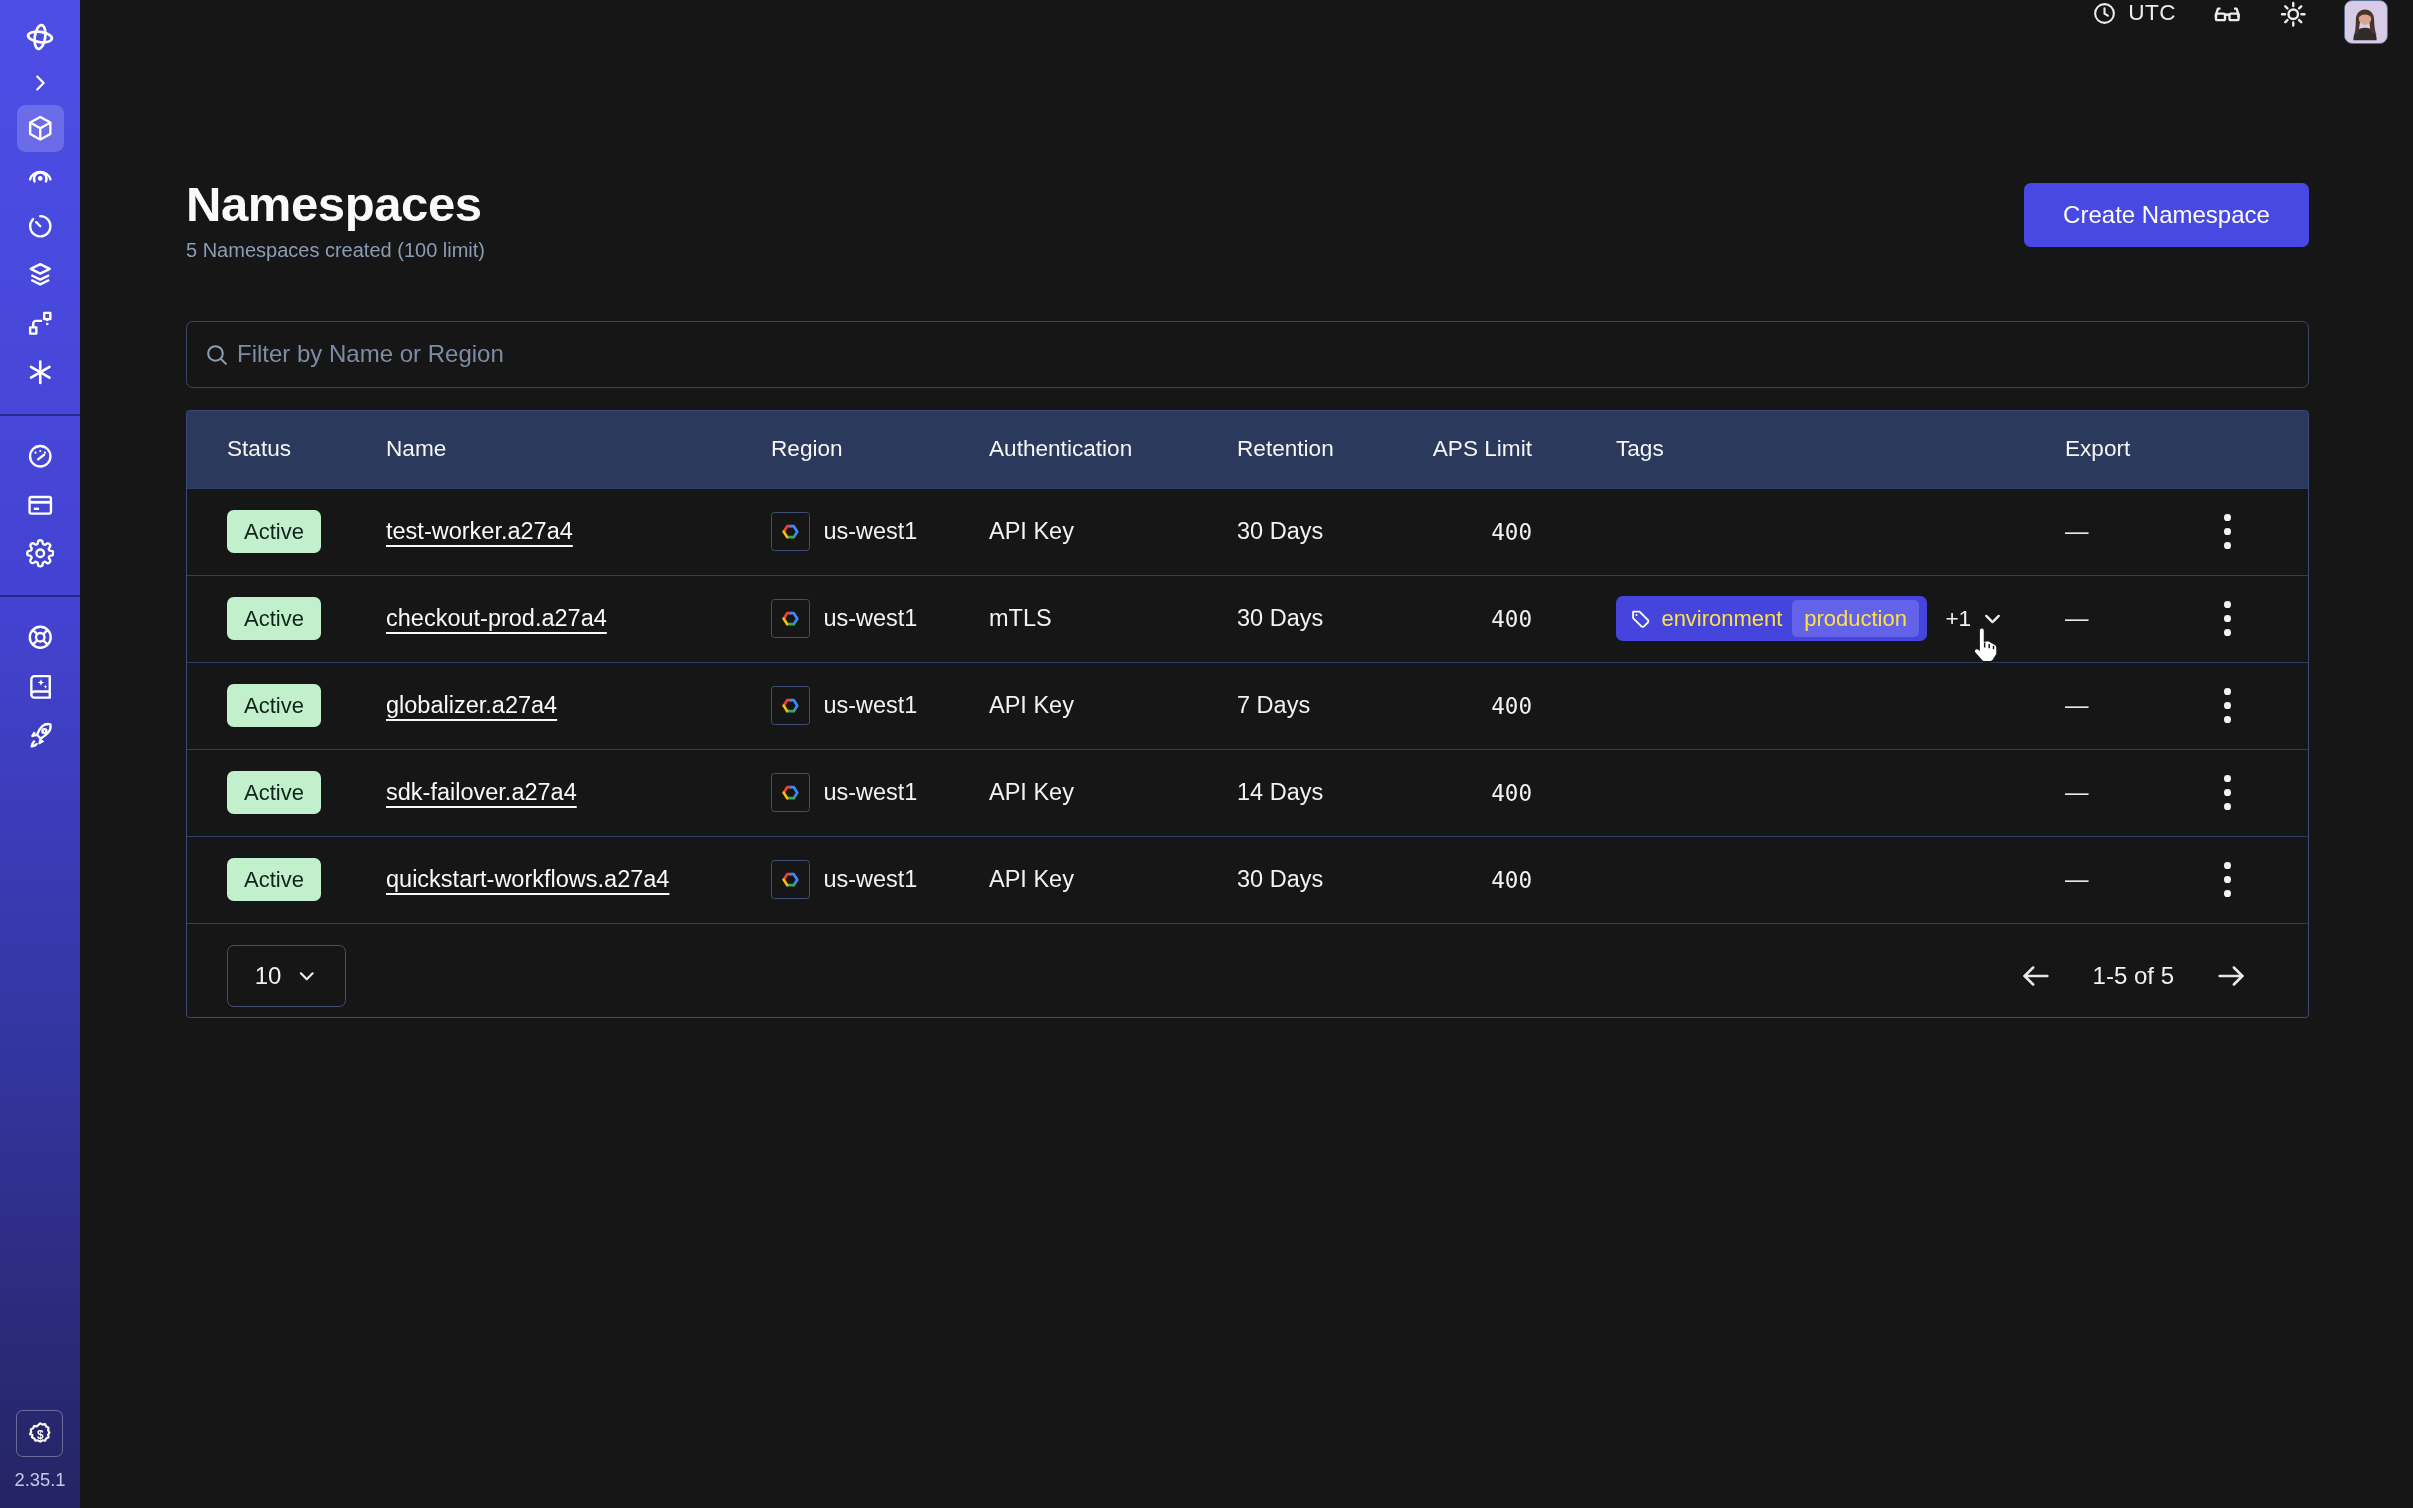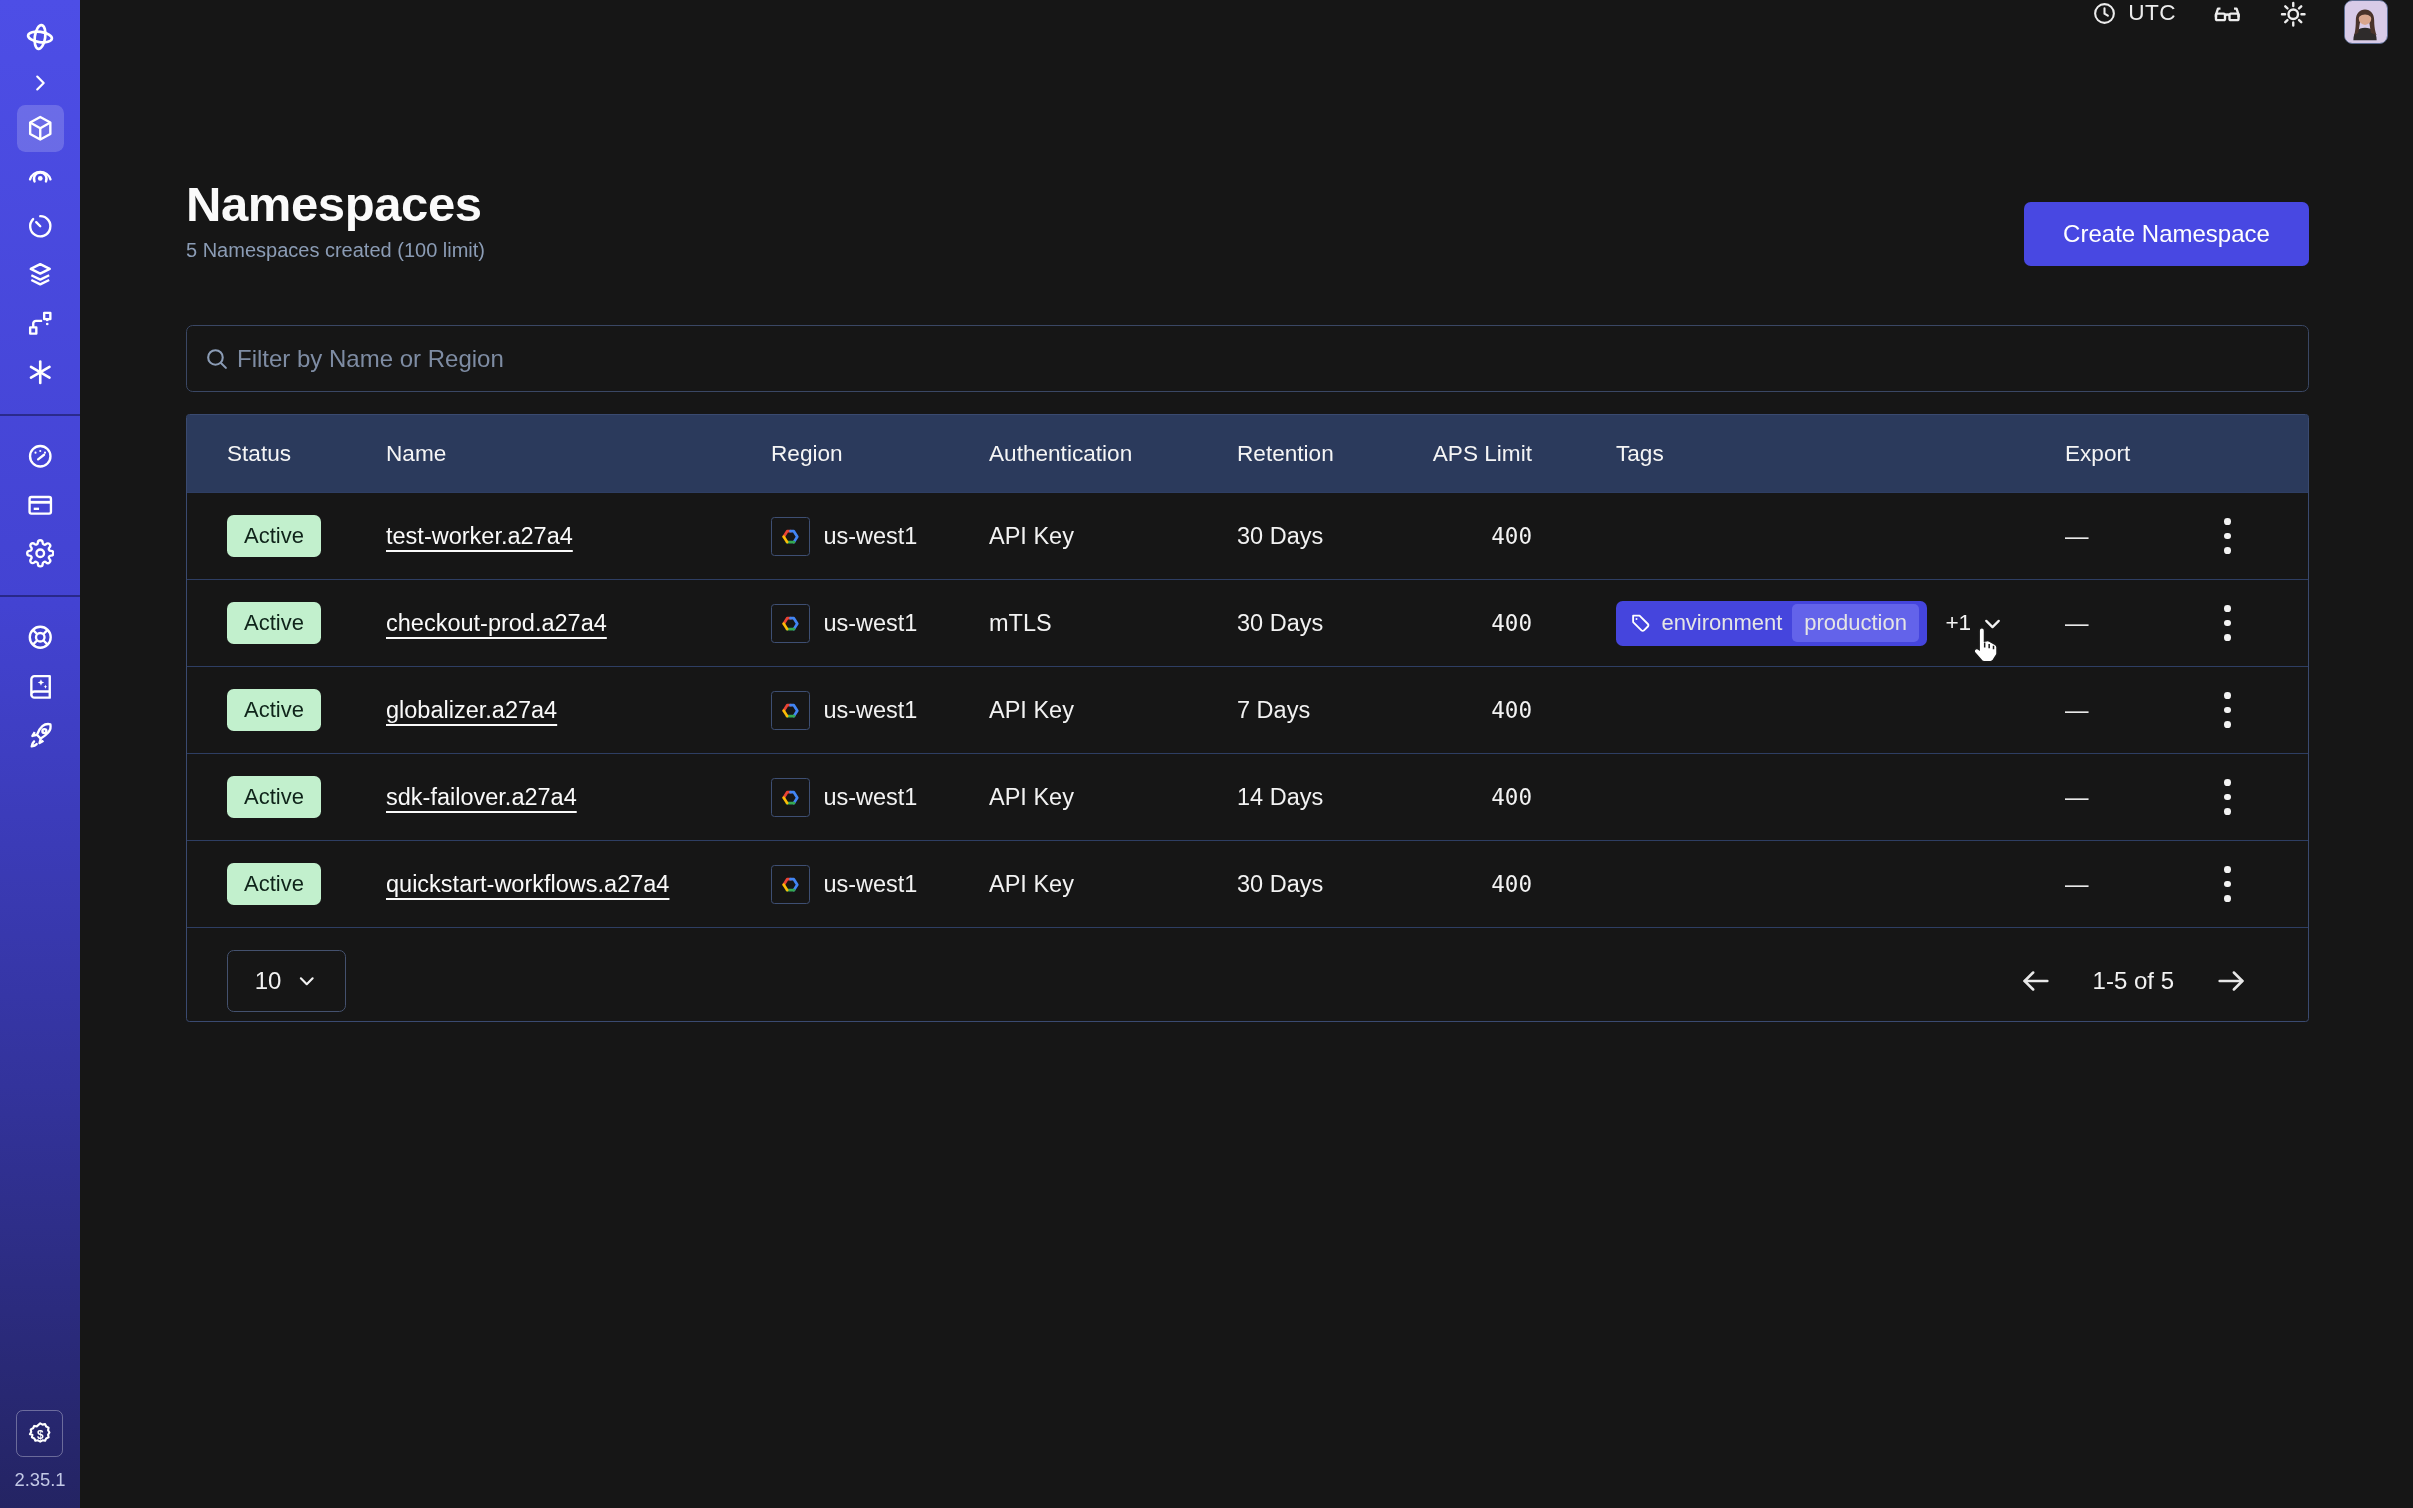--- a/index.html
+++ b/index.html
@@ -50,21 +50,21 @@
     width:44px; height:44px; border-radius:8.4px; border:1.7px solid #5c6d92;
     overflow:hidden; cursor:pointer; background:#d6c9e8; padding:0;
   }
 
   
   .main { position:absolute; left:80px; top:80px; width:2333px; padding:0 104px 0 106px; }
   .page-head { margin-top:97px; display:flex; justify-content:space-between; align-items:flex-start;gap:24px; }
   h1 { font-size:49px; font-weight:600; letter-spacing:-0.4px; color:#fafafa; line-height:1.12; }
   .subtitle { margin-top:6.7px; font-size:20px; color:#8b9cb5; }
   .create-btn {
-    margin-top:25px; width:285px; height:64px; background:#4848e2; color:#ffffff;
+    margin-top:6px; width:285px; height:64px; background:#4848e2; color:#ffffff;
     border:none; border-radius:6.7px; font-size:24px; font-weight:500; cursor:pointer;
     font-family:"Liberation Sans",sans-serif;
   }
 
   .search {
     margin-top:59px; height:67px; border:1.7px solid #3a4764; border-radius:6.7px;
     display:flex; align-items:center; padding:0 17px; gap:8px; background:transparent;
   }
   .search svg { color:#8b9cb5; flex:none; }
   .search input {
@@ -90,21 +90,21 @@
     padding:8.4px 17px; border-radius:6.7px;
   }
   .name-link { color:#fafafa; text-decoration:underline; text-underline-offset:5.9px; text-decoration-thickness:1.7px; cursor:pointer; }
   .region-cell { display:flex; align-items:center; gap:13.4px; }
   .gcp-box {
     width:39px; height:39px; border:1.7px solid #3e4f73; border-radius:3.4px;
     display:flex; align-items:center; justify-content:center; flex:none;
   }
   .tag-pill {
     display:flex; align-items:center; gap:10px; height:45px; background:#4545dd;
-    border-radius:6.7px; padding:0 8.4px 0 13.4px; color:#e5e5e5; font-size:22px; cursor:pointer;
+    border-radius:6.7px; padding:0 8.4px 0 13.4px; color:#fde047; font-size:22px; cursor:pointer;
   }
   .tag-val { background:#6363ea; border-radius:5px; padding:5.9px 11.7px; font-size:22px; }
   .tag-more { margin-left:18.4px; font-size:22.6px; color:#f2f2f2; display:flex; align-items:center; gap:8.4px; cursor:pointer; }
   .dash { color:#e8e8e8; }
   .kebab { justify-self:center; display:flex; flex-direction:column; gap:7.5px; cursor:pointer; background:none; border:none; padding:8.4px; }
   .kebab i { width:6.7px; height:6.7px; border-radius:50%; background:#f2f2f2; display:block; }
 
   .tfoot {
     height:94px; border-top:1.7px solid #2e3e63; display:flex; align-items:center;
     justify-content:space-between; padding:12px 60px 0 40px;

